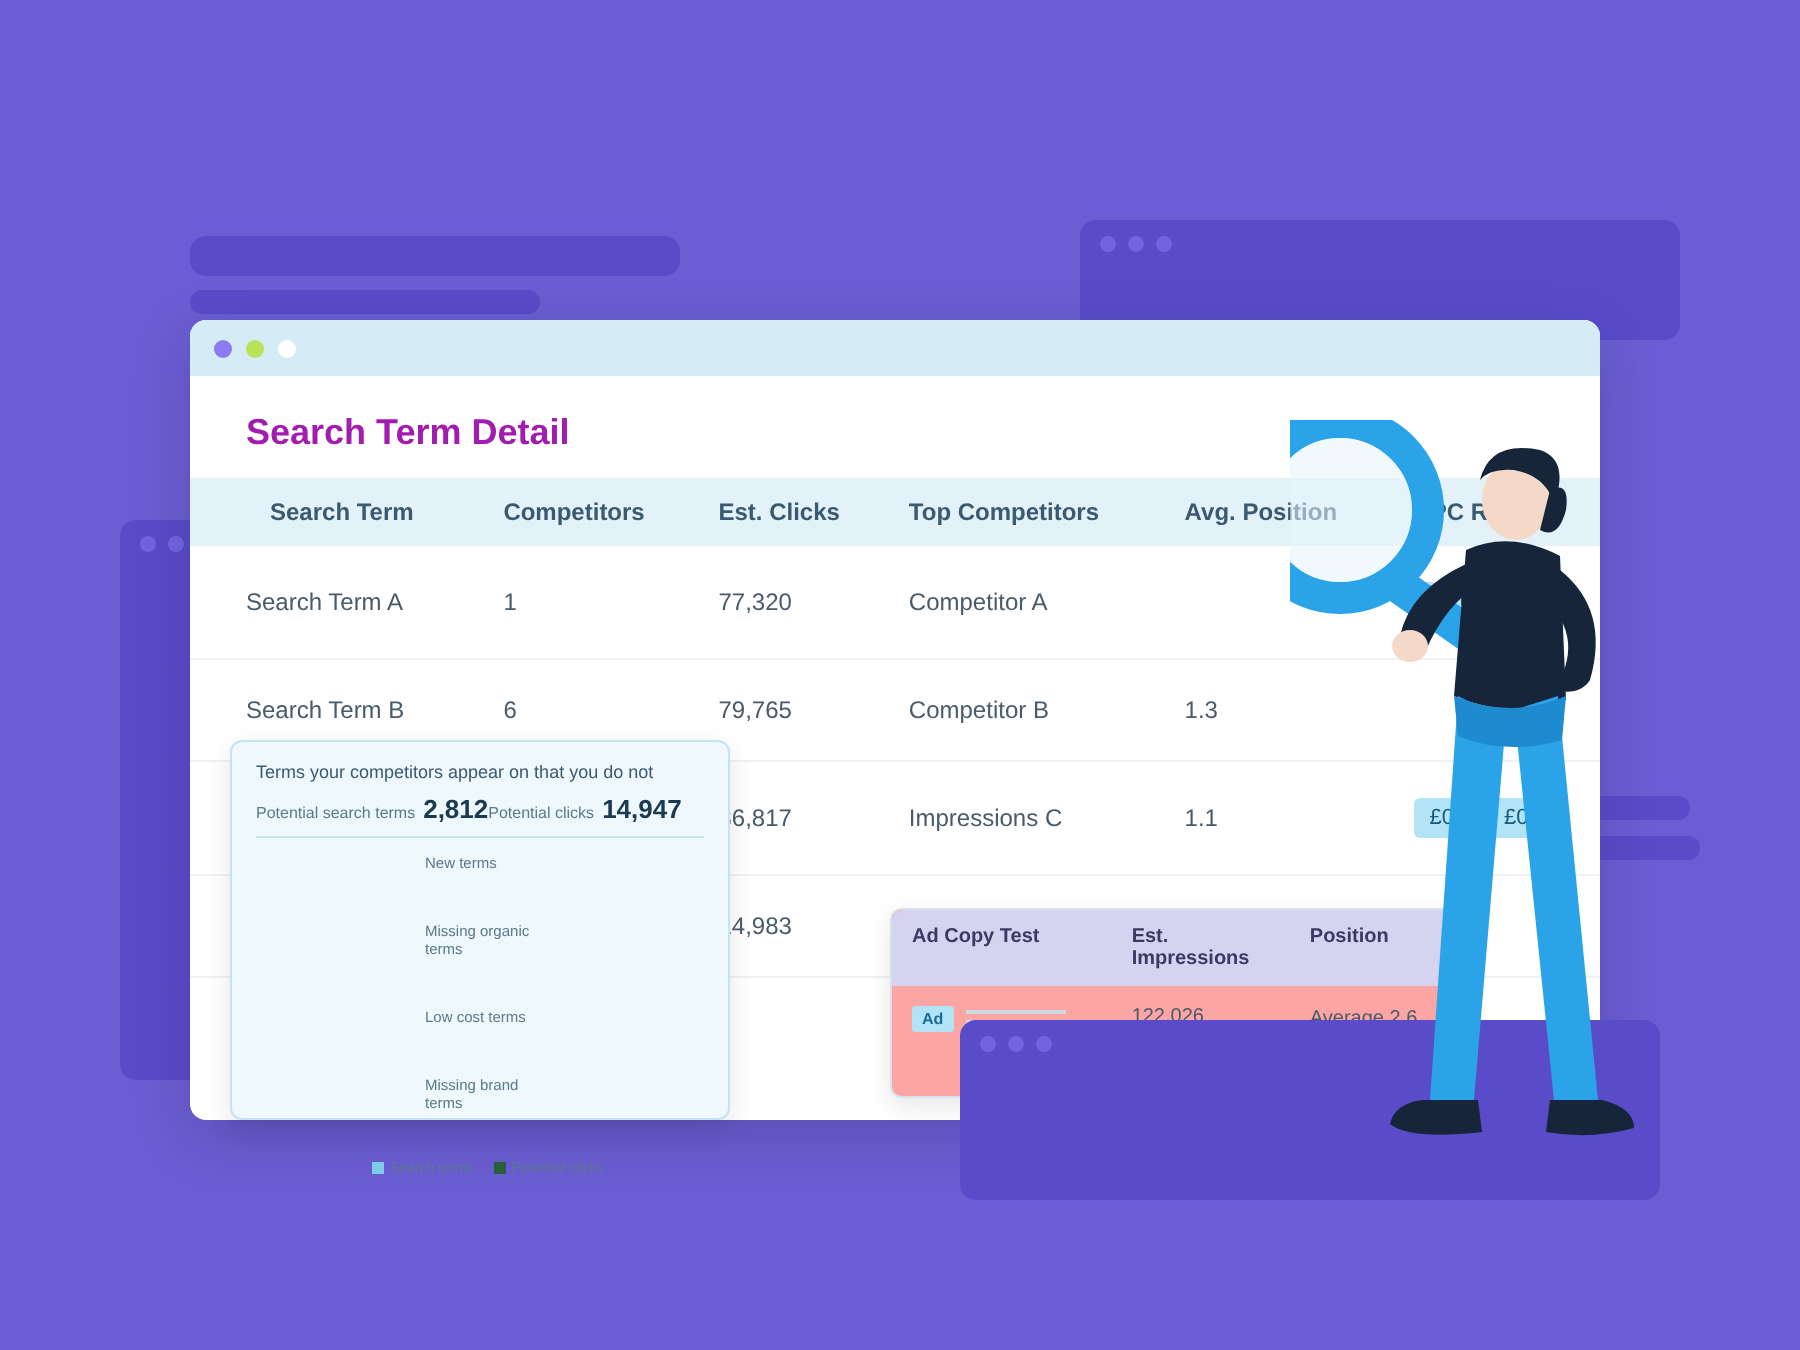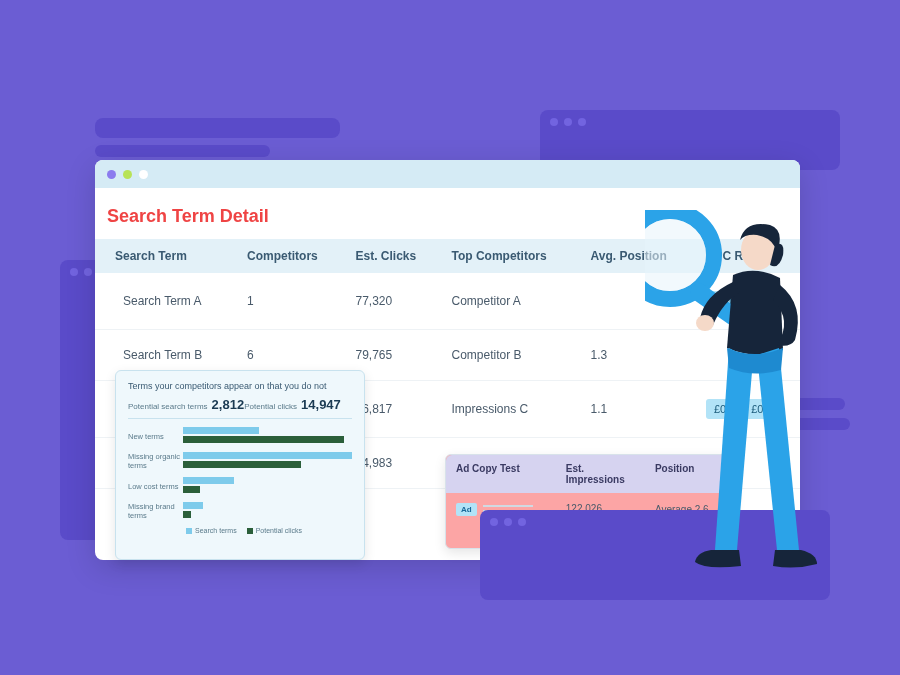--- a/index.html
+++ b/index.html
@@ -40,36 +40,36 @@
     display: flex; align-items: center;
     padding: 0 12px; gap: 7px;
   }
   .titlebar .tdot { width: 9px; height: 9px; border-radius: 50%; }
   .tdot.red { background: #8B7BEE; }
   .tdot.yel { background: #B8E356; }
   .tdot.grn { background: #fff; }
 
   .panel-title {
     font-size: 18px; font-weight: 600;
-    color: #ef4444;
-    padding: 18px 12px 12px;
+    color: #a21caf;
+    padding: 18px 28px 12px;
   }
   table.detail {
     width: 100%;
     border-collapse: collapse;
     font-size: 12px;
   }
   table.detail thead th {
     background: #E3F1F8;
     text-align: left;
     font-weight: 600;
     color: #3A5A72;
     padding: 10px 8px;
   }
-  table.detail thead th:first-child { padding-left: 20px; }
+  table.detail thead th:first-child { padding-left: 40px; }
   table.detail tbody td {
     padding: 18px 8px;
     color: #495A6A;
     border-bottom: 1px solid #EEF2F5;
     vertical-align: middle;
   }
   table.detail tbody td:first-child { padding-left: 28px; }
   .cpc-chip {
     background: #B2E3F7;
     color: #1A5A7A;
@@ -95,21 +95,21 @@
     margin-bottom: 6px;
   }
   .chart-card .metrics {
     display: flex; 
     border-bottom: 1px solid #C8E2EE;
     padding-bottom: 6px; margin-bottom: 8px;
   }
   .chart-card .metric { font-size: 8px; color: #5A7A8A; }
   .chart-card .metric .mv { font-size: 13px; font-weight: 600; color: #1A3A52; margin-left: 4px; }
   .chart-rows { }
-  .chart-row { display: flex; align-items: center; margin-bottom: 7px; }
+  .chart-row { display: flex; align-items: center; margin-bottom: 7px; flex-direction: column; }
   .chart-row .rlabel { width: 55px; font-size: 7.5px; color: #5A7A8A; line-height: 1.2; }
   .chart-row .bars { flex: 1; }
   .chart-row .bar { height: 7px; margin-bottom: 2px; }
   .chart-row .bar.b-terms { background: #7ECBEB; }
   .chart-row .bar.b-clicks { background: #2B5F3A; }
   .chart-card .legend {
     font-size: 7px; color: #5A7A8A;
     text-align: center; margin-top: 4px;
   }
   .legend .lg-dot { display: inline-block; width: 6px; height: 6px; margin: 0 3px 0 8px; vertical-align: middle; }

